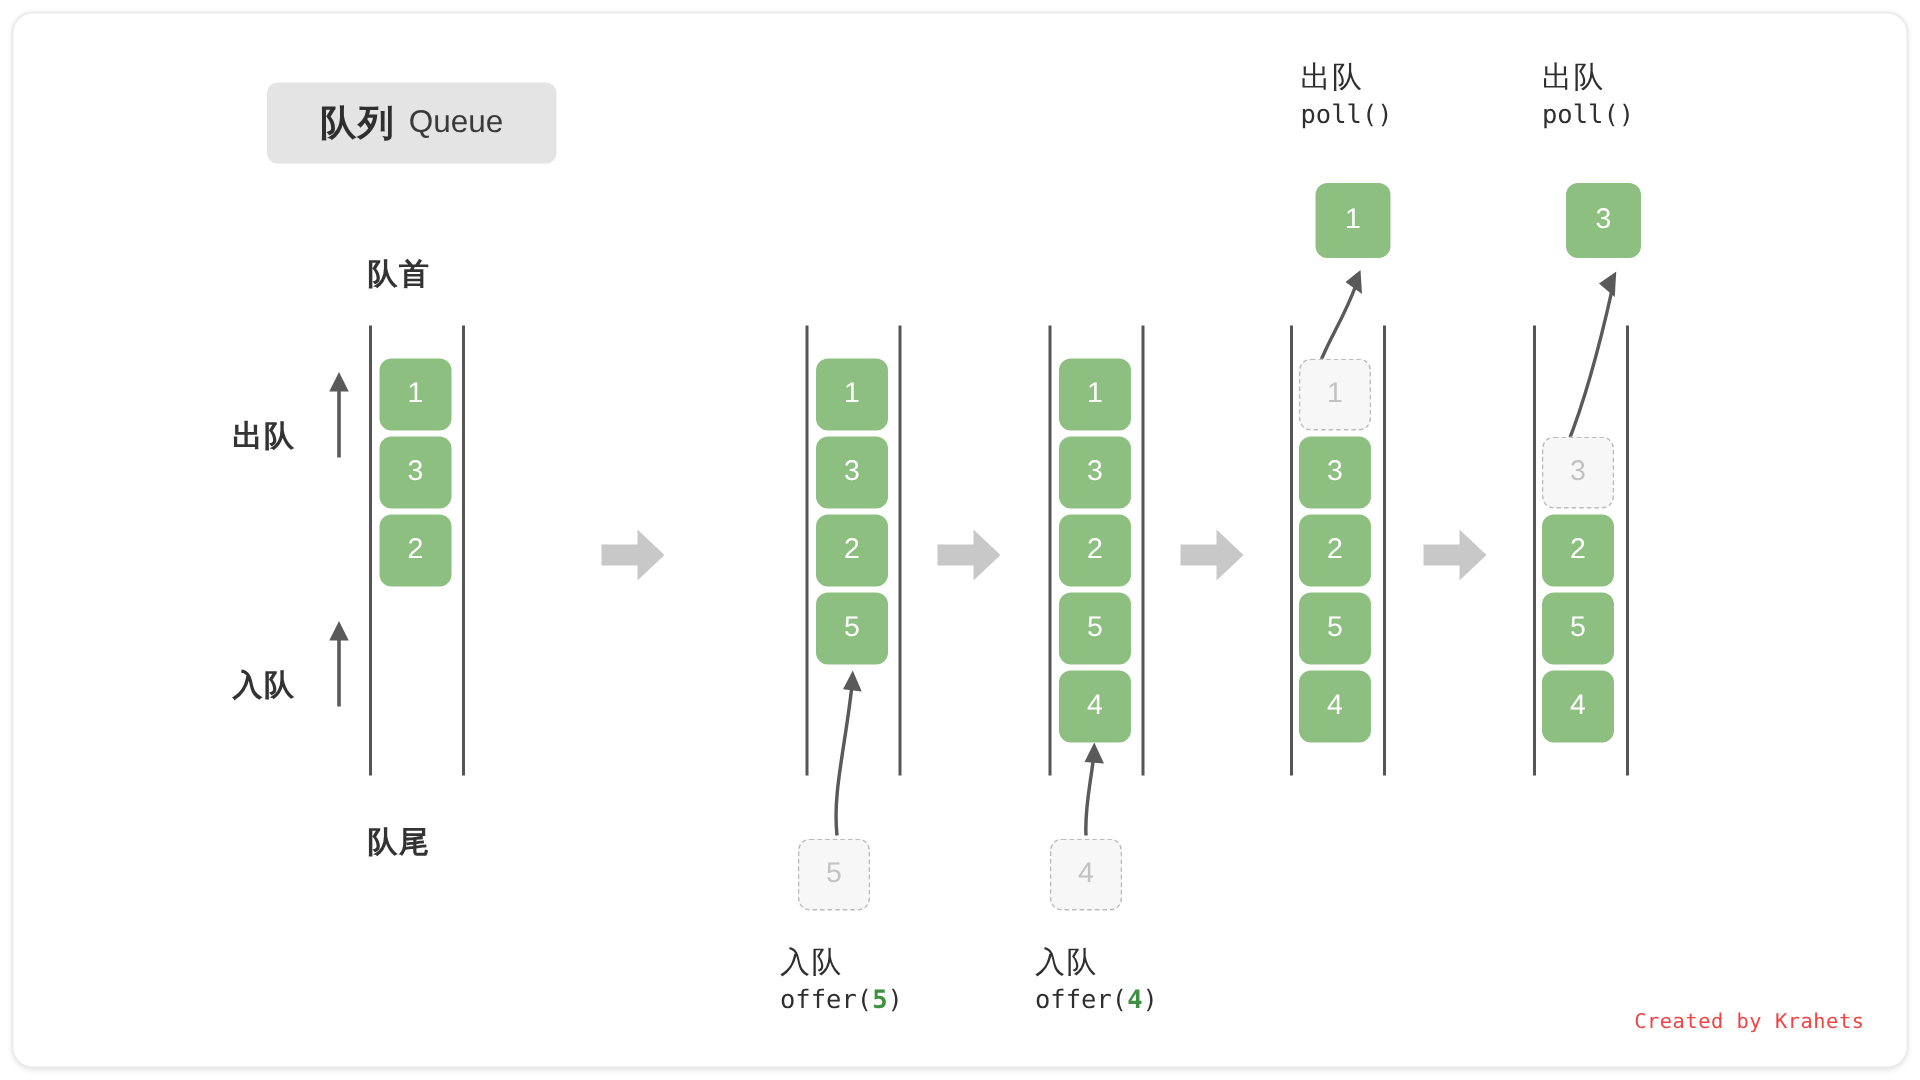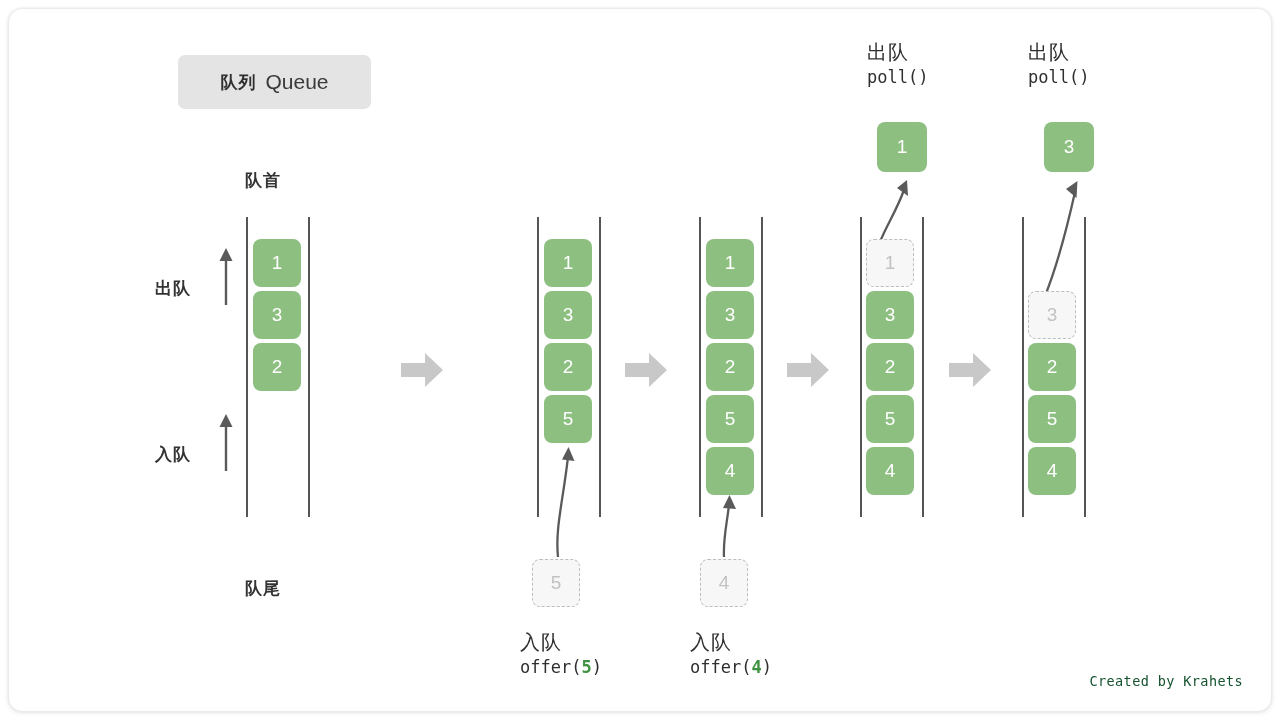--- a/index.html
+++ b/index.html
@@ -35,35 +35,35 @@
     width: 193px;
     height: 54px;
     background: #e4e4e4;
     border-radius: 7px;
     display: flex;
     align-items: center;
     justify-content: center;
     gap: 9px;
   }
   #title-badge .cn {
-    font-size: 17px;
+    font-size: 24px;
     font-weight: bold;
     color: #2f2f2f;
     letter-spacing: 1px;
   }
   #title-badge .en {
     font-family: Liberation Sans, sans-serif;
     font-size: 21px;
     color: #3a3a3a;
   }
 
   
   .abs { position: absolute; }
   .cn-bold {
-    font-size: 17px;
+    font-size: 20px;
     font-weight: bold;
     color: #333333;
     letter-spacing: 1px;
     white-space: nowrap;
   }
   .caption {
     position: absolute;
     text-align: left;
     white-space: nowrap;
     line-height: 1.34;
@@ -123,37 +123,37 @@
 
   
   .curve { position: absolute; }
 
   #credit {
     position: absolute;
     right: 28px;
     bottom: 22px;
     font-family: "DejaVu Sans Mono", "Liberation Mono", monospace;
     font-size: 13.5px;
-    color: #14532d;
+    color: #ef4444;
     letter-spacing: 0.4px;
     margin-top: 16px;
   }
 </style>
 </head>
 <body>
 
 <div id="card">
 
   <div id="title-badge">
     <span class="cn">队列</span>
     <span class="en">Queue</span>
   </div>
 
   <div class="abs cn-bold" style="left:236px; top:160px;">队首</div>
-  <div class="abs cn-bold" style="left:236px; top:568px;">队尾</div>
+  <div class="abs cn-bold" style="left:236px; top:539px;">队尾</div>
 
   <div class="abs cn-bold" style="left:146px; top:268px;">出队</div>
   <svg class="up-arrow" style="left:203px; top:236px;" width="28" height="62" viewBox="0 0 28 62">
     <line x1="14" y1="60" x2="14" y2="12" stroke="#5a5a5a" stroke-width="2.4"></line>
     <path d="M14 3 L20.5 16 L7.5 16 Z" fill="#5a5a5a"></path>
   </svg>
 
   <div class="abs cn-bold" style="left:146px; top:434px;">入队</div>
   <svg class="up-arrow" style="left:203px; top:402px;" width="28" height="62" viewBox="0 0 28 62">
     <line x1="14" y1="60" x2="14" y2="12" stroke="#5a5a5a" stroke-width="2.4"></line>

